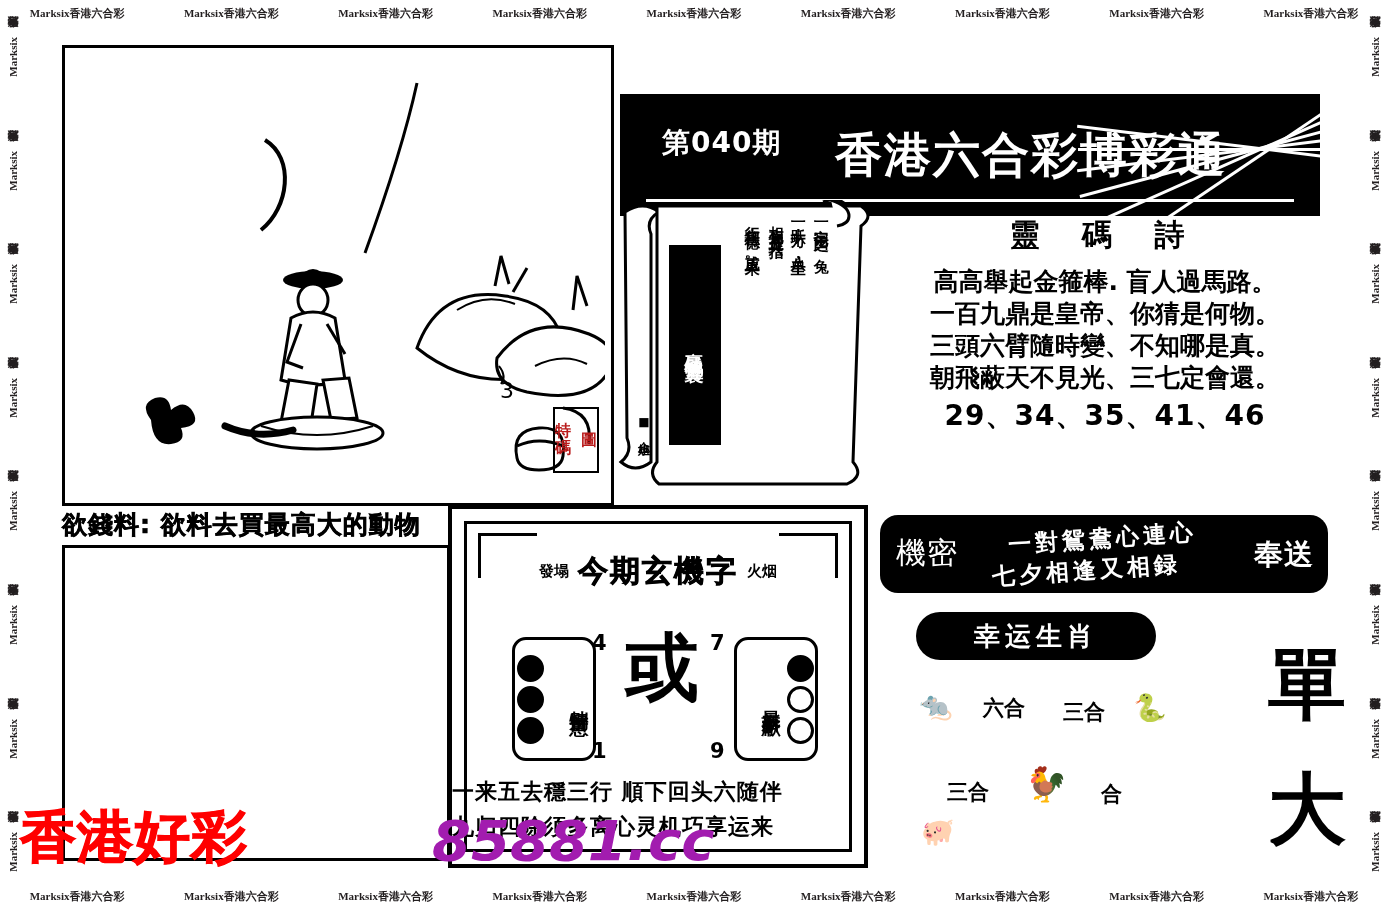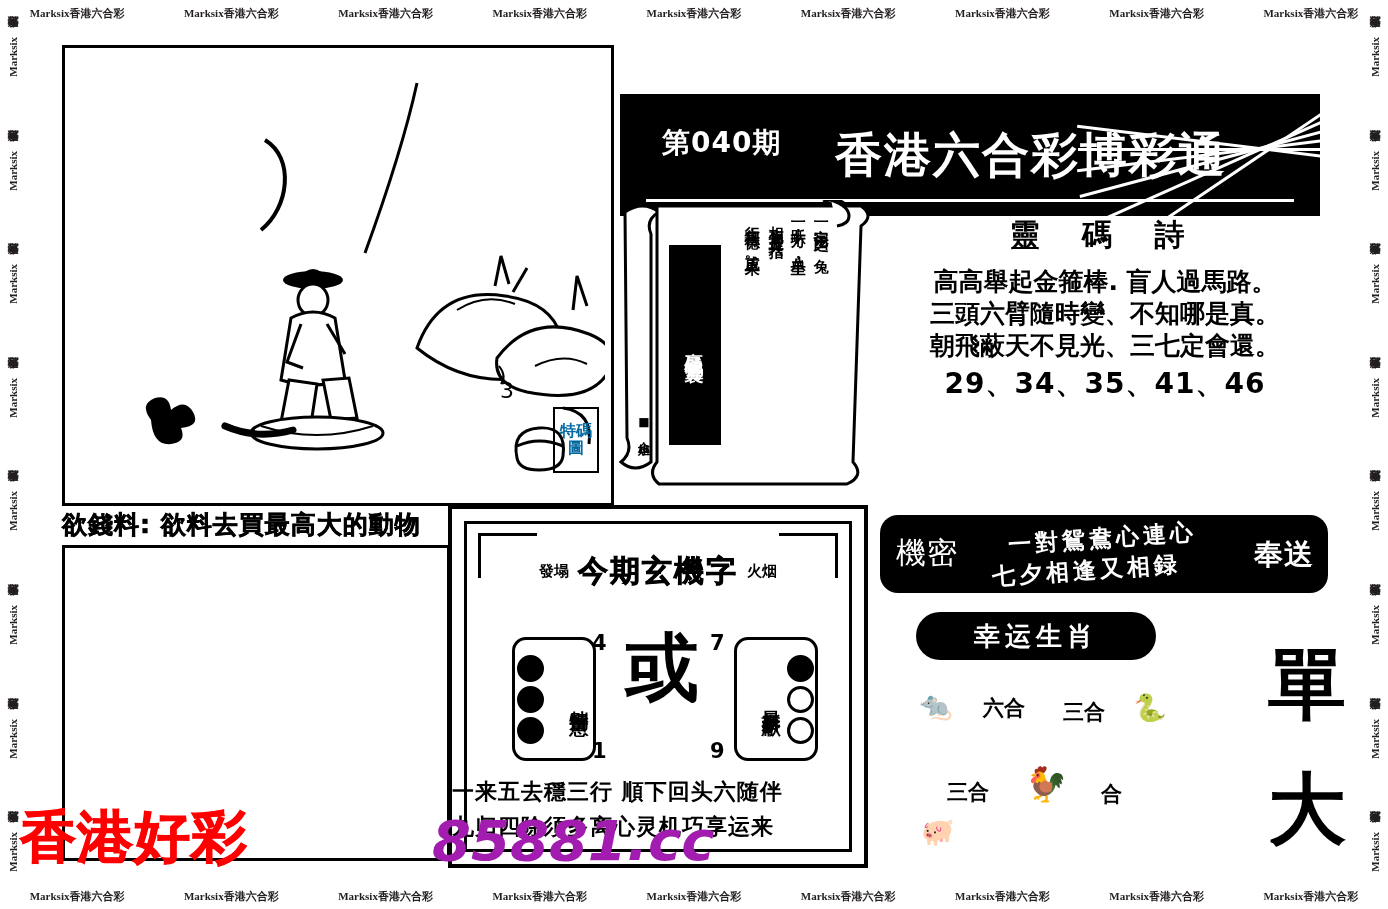--- a/index.html
+++ b/index.html
@@ -71,28 +71,27 @@
   }
   #pic-panel svg { display: block; }
   .tema-box {
     position: absolute;
     right: 12px;
     bottom: 30px;
     width: 42px;
     height: 62px;
     border: 2px solid #000;
     display: flex;
-    flex-direction: column;
     align-items: center;
     justify-content: center;
     font-family: "DejaVu Sans", sans-serif;
     font-weight: bold;
     font-size: 16px;
     line-height: 1.05;
-    color: #0369a1;
+    color: #b91c1c;
   }
 
   
   #desire-line {
     position: absolute;
     left: 62px;
     top: 508px;
     width: 400px;
     font-family: "DejaVu Sans", sans-serif;
     font-weight: bold;
@@ -601,20 +600,21 @@
     <div class="scroll-verse" id="sv1">一字记之曰：兔</div>
     <div class="scroll-verse" id="sv2">一跃十万，八千里，</div>
     <div class="scroll-verse" id="sv3">相克却是五只指，</div>
     <div class="scroll-verse" id="sv4">行善积德，成正果。</div>
     <div id="scroll-sign">■金小姐</div>
   </div>
 
   <div id="poem">
     <div id="poem-title">靈 碼 詩</div>
     <div class="poem-line">高高舉起金箍棒. 盲人過馬路。</div>
+    <div class="poem-line">一百九鼎是皇帝、你猜是何物。</div>
     <div class="poem-line">三頭六臂隨時變、不知哪是真。</div>
     <div class="poem-line">朝飛蔽天不見光、三七定會還。</div>
     <div class="num-line">29、34、35、41、46</div>
   </div>
 
   <div id="secret-bar">
     <div id="secret-label">機密</div>
     <div class="secret-line" id="secret-l1">一對鴛鴦心連心</div>
     <div class="secret-line" id="secret-l2">七夕相逢又相録</div>
     <div id="secret-gift">奉送</div>

